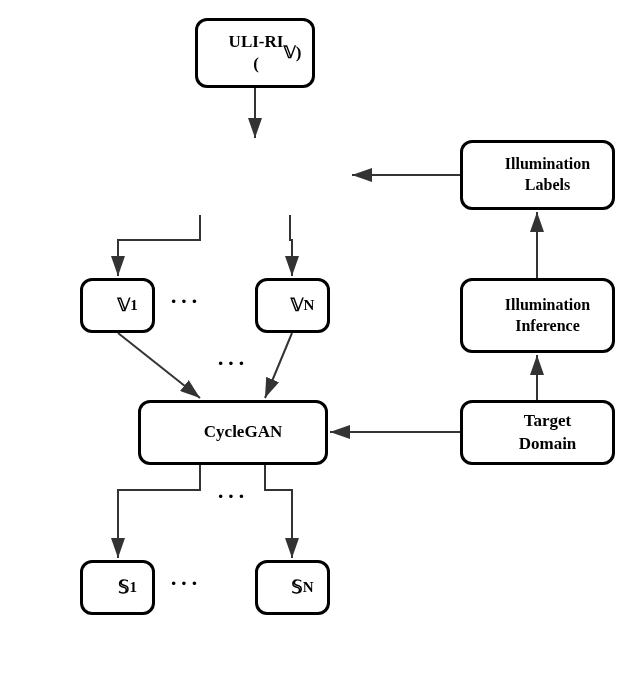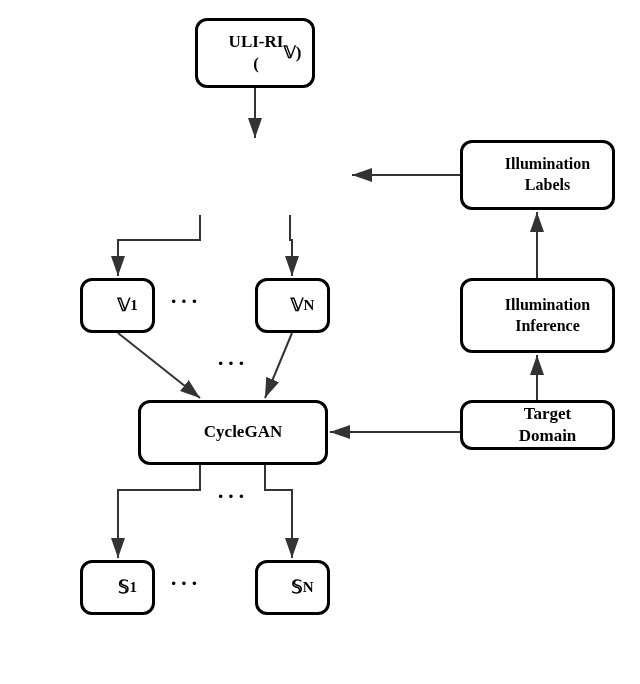--- a/index.html
+++ b/index.html
@@ -78,21 +78,21 @@
   </div>
 
   <div class="box thick" style="left:460px; top:140px; width:155px; height:70px; font-size:16px;">
     Illumination<br>Labels
   </div>
 
   <div class="box thick" style="left:460px; top:278px; width:155px; height:75px; font-size:16px;">
     Illumination<br>Inference
   </div>
 
-  <div class="box thick" style="left:460px; top:400px; width:155px; height:50px; font-size:17px;">
+  <div class="box thick" style="left:460px; top:400px; width:155px; height:65px; font-size:17px;">
     Target<br>Domain
   </div>
 
   <div style="position:absolute; left:170px; top:288px; font-size:22px; font-weight:bold; letter-spacing:3px;">···</div>
 
   <div style="position:absolute; left:217px; top:350px; font-size:22px; font-weight:bold; letter-spacing:3px;">···</div>
 
   <div style="position:absolute; left:217px; top:483px; font-size:22px; font-weight:bold; letter-spacing:3px;">···</div>
 
   <div style="position:absolute; left:170px; top:570px; font-size:22px; font-weight:bold; letter-spacing:3px;">···</div>

